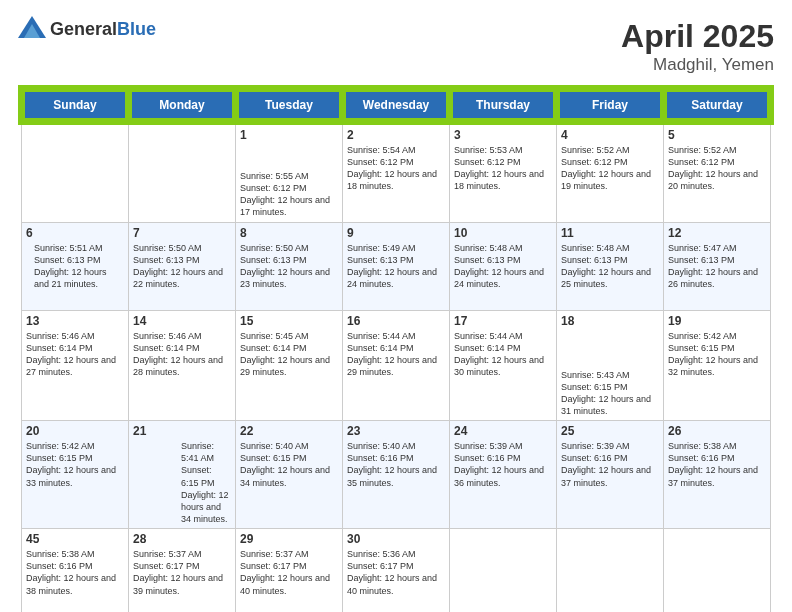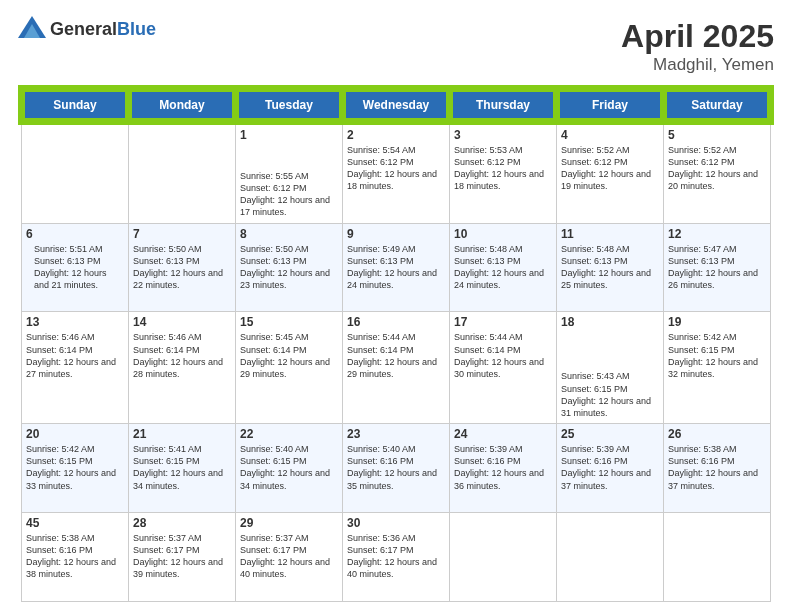--- a/index.html
+++ b/index.html
@@ -253,21 +253,21 @@
         </tr>
         <tr>
           <td>
             <span class="day-number">20</span>
             <div class="day-info" style="white-space: pre-line;">Sunrise: 5:42 AM
 Sunset: 6:15 PM
 Daylight: 12 hours and 33 minutes.</div>
           </td>
           <td>
             <span class="day-number">21</span>
-            <div class="day-info" style="white-space: pre-line;">Sunrise: 5:41 AM
+            <div class="day-info" style="white-space: pre-line; margin-left: 48px;">Sunrise: 5:41 AM
 Sunset: 6:15 PM
 Daylight: 12 hours and 34 minutes.</div>
           </td>
           <td>
             <span class="day-number">22</span>
             <div class="day-info" style="white-space: pre-line;">Sunrise: 5:40 AM
 Sunset: 6:15 PM
 Daylight: 12 hours and 34 minutes.</div>
           </td>
           <td>

